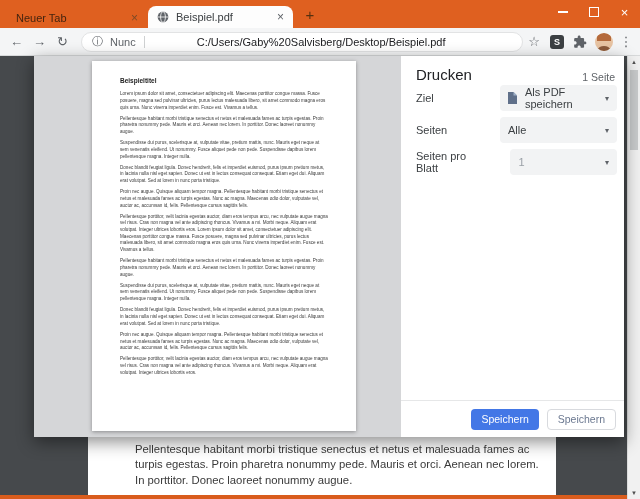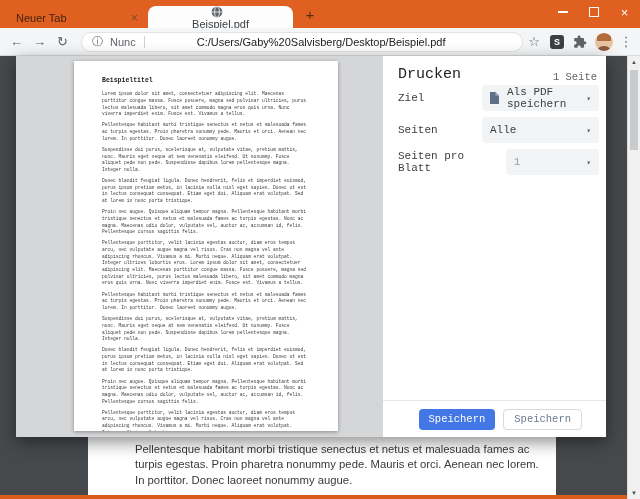--- a/index.html
+++ b/index.html
@@ -3,21 +3,21 @@
 <meta charset="utf-8">
 <style>
   html,body{margin:0;padding:0;}
   body{width:640px;height:499px;overflow:hidden;font-family:"Liberation Sans",sans-serif;}
   #app{position:relative;width:640px;height:499px;overflow:hidden;background:#46494c;}
 
   
   .tabstrip{position:absolute;left:0;top:0;right:0;height:28px;background:#df6020;}
   .tab-inactive{position:absolute;left:8px;top:0;width:138px;height:36px;display:flex;align-items:center;padding:0 8px;box-sizing:border-box;font-size:11px;color:#45240f;}
   .tab-inactive .tab-close{margin-left:auto;color:#7d4a26;font-size:12px;line-height:1;}
-  .tab-active{position:absolute;left:148px;top:6px;width:145px;height:22px;background:#fdfdfd;border-radius:8px 8px 0 0;display:flex;align-items:center;padding:0 9px;box-sizing:border-box;font-size:11px;color:#3c4043;flex-direction:column;}
+  .tab-active{position:absolute;left:148px;top:6px;width:145px;height:22px;background:#fdfdfd;border-radius:8px 8px 0 0;display:flex;align-items:center;padding:0 9px;box-sizing:border-box;font-size:11px;color:#3c4043;}
   .tab-active .tab-close{margin-left:auto;color:#5f6368;font-size:12px;line-height:1;}
   .favicon{width:12px;height:12px;margin-right:7px;flex:0 0 auto;}
   .newtab-btn{position:absolute;left:301px;top:5px;width:18px;height:18px;display:flex;align-items:center;justify-content:center;color:#56300f;font-size:15px;}
   .win-controls{position:absolute;right:0;top:0;height:28px;display:flex;}
   .win-btn{width:31px;height:24px;display:flex;align-items:center;justify-content:center;color:#fff;}
   .min-glyph{display:block;width:10px;height:2px;background:#fff;}
   .max-glyph{display:block;width:8px;height:8px;border:1.5px solid #fff;}
   .close-glyph{font-size:13px;line-height:1;}
 
   
@@ -44,40 +44,40 @@
   .bg-page-inner{padding:5px 10px 0 47px;font-size:11.3px;line-height:1.35;color:#3a3a3a;}
   .bg-page-inner p{margin:0 0 8px 0;}
   .bottom-strip{position:absolute;left:0;bottom:0;width:627px;height:4px;background:#d95c1d;}
   .scrollbar{position:absolute;right:0;top:0;bottom:0;width:13px;background:#f1f1f1;border-left:1px solid #dcdddd;box-sizing:border-box;}
   .sb-btn{position:absolute;left:0;width:100%;height:12px;font-size:6px;color:#505050;text-align:center;line-height:12px;}
   .sb-up{top:0;}
   .sb-down{bottom:0;}
   .sb-thumb{position:absolute;left:2px;right:2px;top:14px;height:80px;background:#c8cacb;}
 
   
-  .dialog{position:absolute;left:16px;top:0;width:590px;height:381px;background:#7f1d1d;box-shadow:0 5px 16px rgba(0,0,0,.45);display:flex;font-family:Liberation Mono, monospace;}
+  .dialog{position:absolute;left:34px;top:0;width:590px;height:381px;background:#7f1d1d;box-shadow:0 5px 16px rgba(0,0,0,.45);display:flex;}
   .preview-pane{width:367px;flex:0 0 auto;background:#d5d6d8;position:relative;}
   .preview-page{position:absolute;left:58px;top:5px;width:264px;height:370px;background:#fff;box-shadow:0 1px 4px rgba(0,0,0,.35);overflow:hidden;}
   .pv-inner{width:528px;height:740px;transform:scale(.5);transform-origin:0 0;box-sizing:border-box;padding:30px 56px;font-size:9.2px;line-height:1.45;color:#3a3a3a;}
   .pv-title{font-size:13px;font-weight:bold;color:#1d1d1d;margin:0 0 10px 0;}
   .pv-inner p{margin:0 0 9px 0;}
 
   .settings{flex:1;position:relative;background:#fff;}
   .dlg-title{position:absolute;left:15px;top:10px;font-size:15px;color:#202124;}
   .page-count{position:absolute;right:9px;top:15px;font-size:10.5px;color:#5f6368;text-align:right;}
   .row{position:absolute;left:15px;right:7px;height:26px;display:flex;align-items:center;gap:27px;}
   .row.r1{top:29px;}
   .row.r2{top:61px;}
   .row.r3{top:93px;}
   .row-label{font-size:11px;color:#3c4043;}
   .dropdown{margin-left:auto;width:117px;height:26px;background:#f2f3f4;border-radius:4px;display:flex;align-items:center;padding:0 8px;box-sizing:border-box;font-size:11px;color:#3c4043;}
   .dd-caret{margin-left:auto;color:#5f6368;font-size:8px;}
   .dd-docicon{width:9px;height:12px;margin-right:8px;flex:0 0 auto;}
   .dd-value.muted{color:#9aa0a6;}
-  .footer{position:absolute;left:0;right:0;bottom:0;height:37px;border-top:1px solid #e6e7e8;display:flex;align-items:center;justify-content:flex-end;padding-right:24px;box-sizing:border-box;}
+  .footer{position:absolute;left:0;right:0;bottom:0;height:37px;border-top:1px solid #e6e7e8;display:flex;align-items:center;justify-content:flex-end;padding-right:8px;box-sizing:border-box;}
   .btn{height:21px;display:flex;align-items:center;border-radius:4px;font-size:10.5px;padding:0 10px;box-sizing:border-box;}
   .btn-primary{background:#4377e6;color:#fff;margin-right:8px;}
   .btn-secondary{background:#fff;border:1px solid #d8dade;color:#6b7890;}
 </style>
 </head>
 <body>
 
 <div id="app">
 
   <div class="tabstrip">

